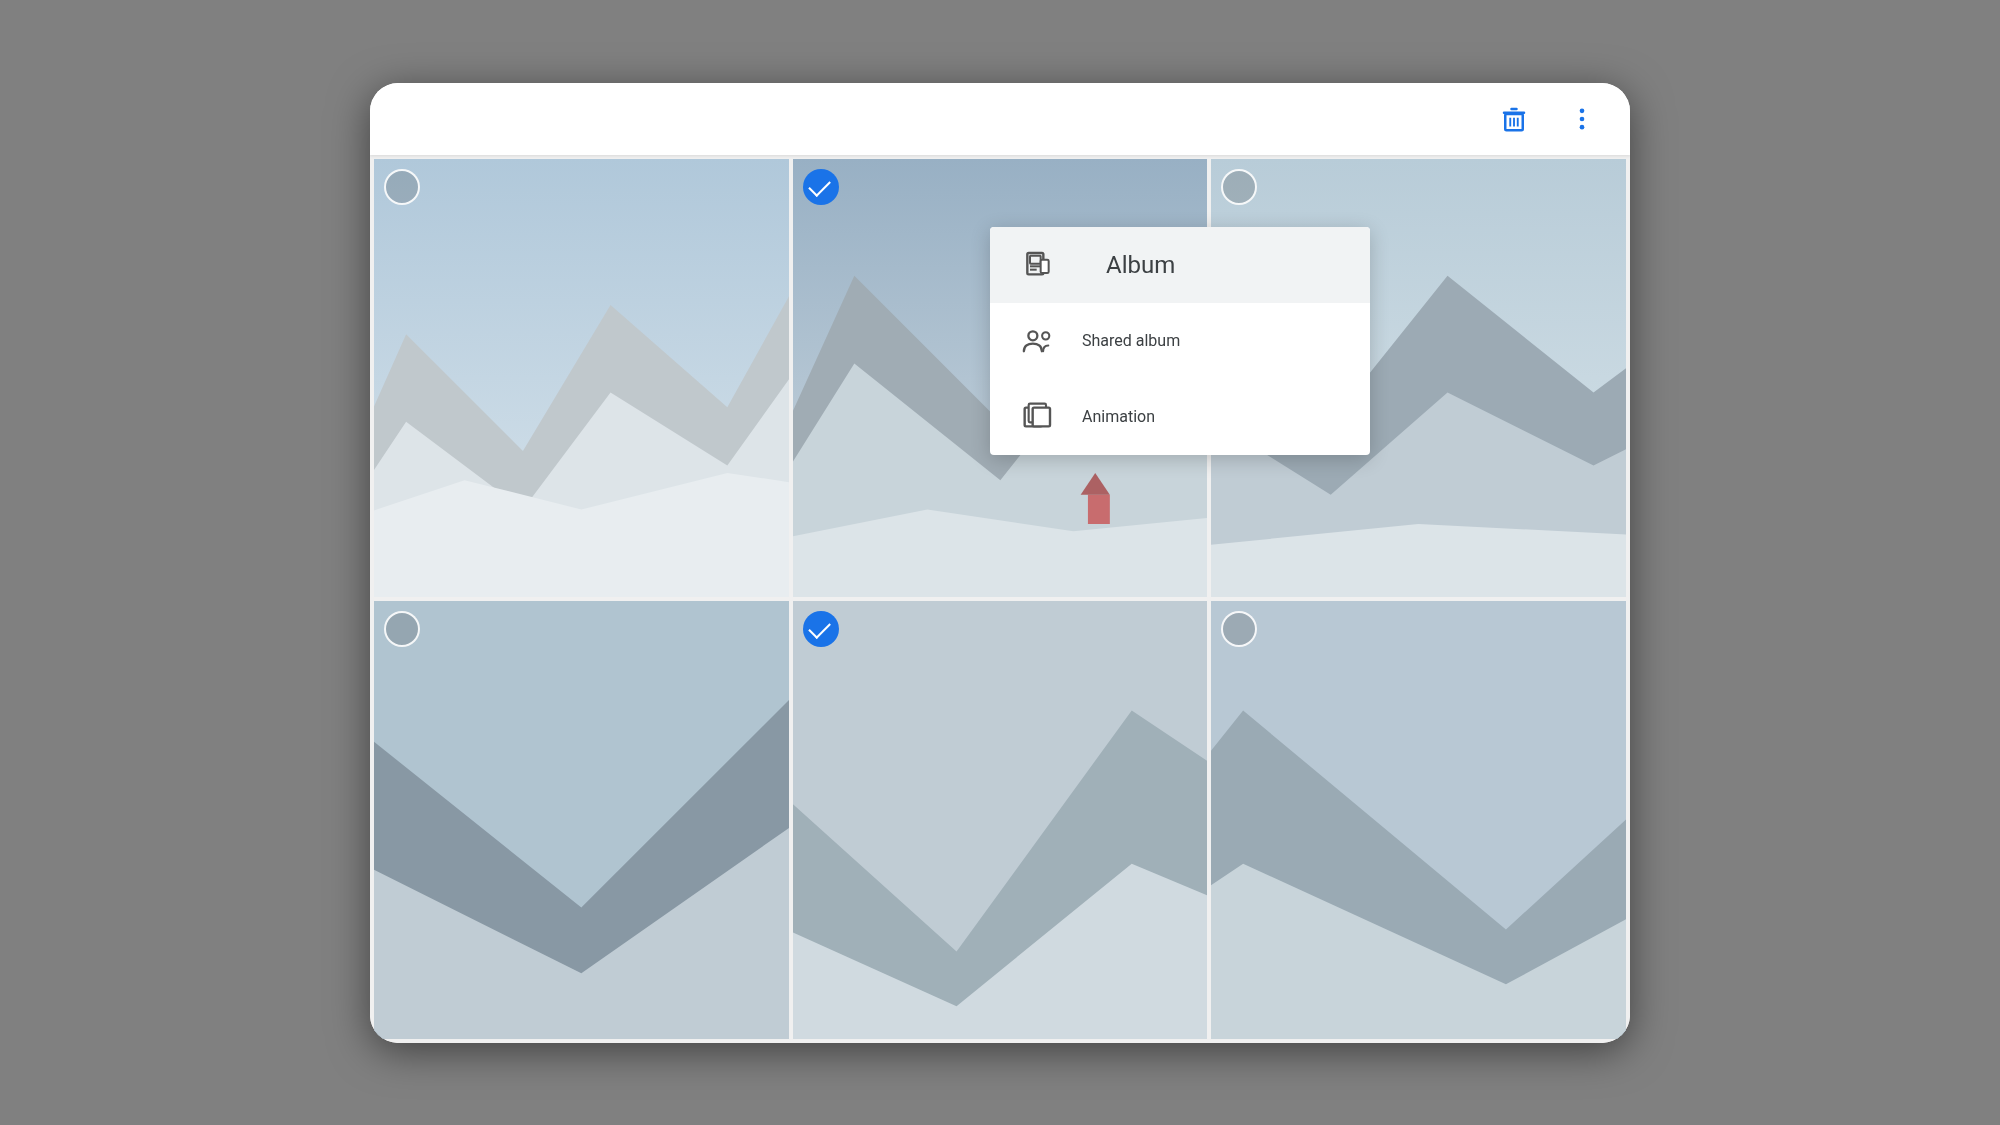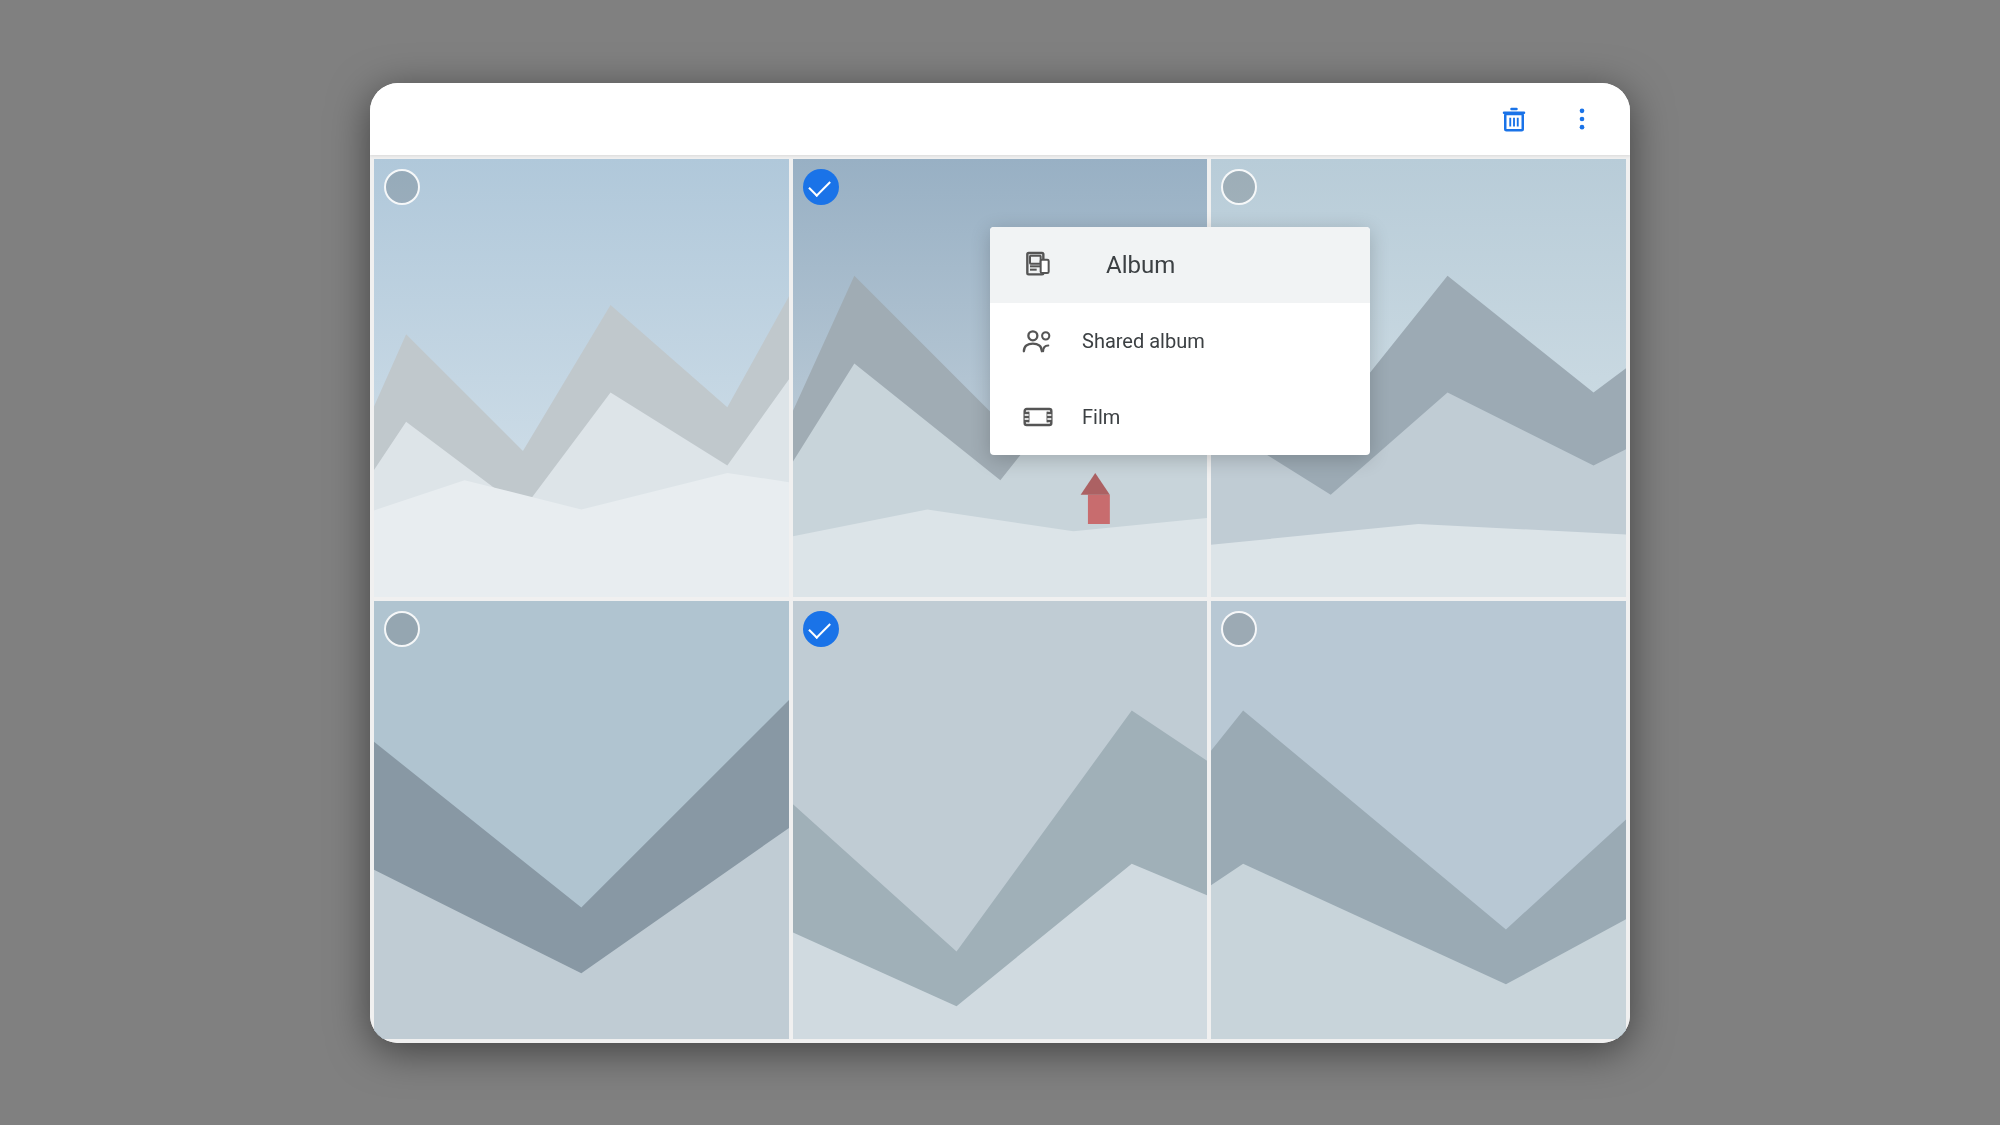--- a/index.html
+++ b/index.html
@@ -183,21 +183,21 @@
       height: 40px;
       display: flex;
       align-items: center;
       justify-content: center;
       flex-shrink: 0;
       color: #555;
     }
 
     .menu-item-label {
       font-family: 'Roboto', Arial, sans-serif;
-      font-size: 20px;
+      font-size: 16px;
       color: #3c4043;
       font-weight: 400;
     }
 
     .menu-item-label.album-label {
       font-size: 24px;
     }
 
     
     .camera-dot {
@@ -343,36 +343,31 @@
 
               <circle cx="10" cy="8" r="3.5" stroke="#555" stroke-width="1.8" fill="none"></circle>
               <path d="M3 20c0-4 3-6 7-6s7 2 7 6" stroke="#555" stroke-width="1.8" fill="none" stroke-linecap="round"></path>
               <circle cx="20" cy="8" r="2.8" stroke="#555" stroke-width="1.6" fill="none"></circle>
               <path d="M18 20c0-3 1.5-4.5 4-4.5" stroke="#555" stroke-width="1.6" fill="none" stroke-linecap="round"></path>
             </svg>
           </div>
           <span class="menu-item-label">Shared album</span>
         </div>
 
-
-
         <div class="menu-item">
           <div class="menu-item-icon">
             <svg width="32" height="32" viewBox="0 0 24 24" fill="none" xmlns="http://www.w3.org/2000/svg">
-              <rect x="2" y="6" width="20" height="12" rx="1.5" stroke="#555" stroke-width="1.8" fill="none"></rect>
-              <rect x="2" y="8" width="3" height="8" fill="#555" rx="0.3"></rect>
-              <rect x="19" y="8" width="3" height="8" fill="#555" rx="0.3"></rect>
-              <line x1="5" y1="8" x2="5" y2="16" stroke="#555" stroke-width="1.2"></line>
-              <line x1="19" y1="8" x2="19" y2="16" stroke="#555" stroke-width="1.2"></line>
-              <line x1="2" y1="10.5" x2="5" y2="10.5" stroke="white" stroke-width="1.2"></line>
-              <line x1="2" y1="13.5" x2="5" y2="13.5" stroke="white" stroke-width="1.2"></line>
-              <line x1="19" y1="10.5" x2="22" y2="10.5" stroke="white" stroke-width="1.2"></line>
-              <line x1="19" y1="13.5" x2="22" y2="13.5" stroke="white" stroke-width="1.2"></line>
+
+              <rect x="2" y="5" width="13" height="14" rx="1" stroke="#555" stroke-width="1.8" fill="none"></rect>
+              <rect x="5" y="2" width="13" height="14" rx="1" stroke="#555" stroke-width="1.6" fill="white"></rect>
+              <rect x="8" y="5" width="13" height="14" rx="1" stroke="#555" stroke-width="1.8" fill="white"></rect>
             </svg>
           </div>
-          <span class="menu-item-label">Film</span>
-        </div>
+          <span class="menu-item-label">Animation</span>
+        </div>
+
+
 
       </div>
 
     </div>
   </div>
 </div>
 
 </body></html>

